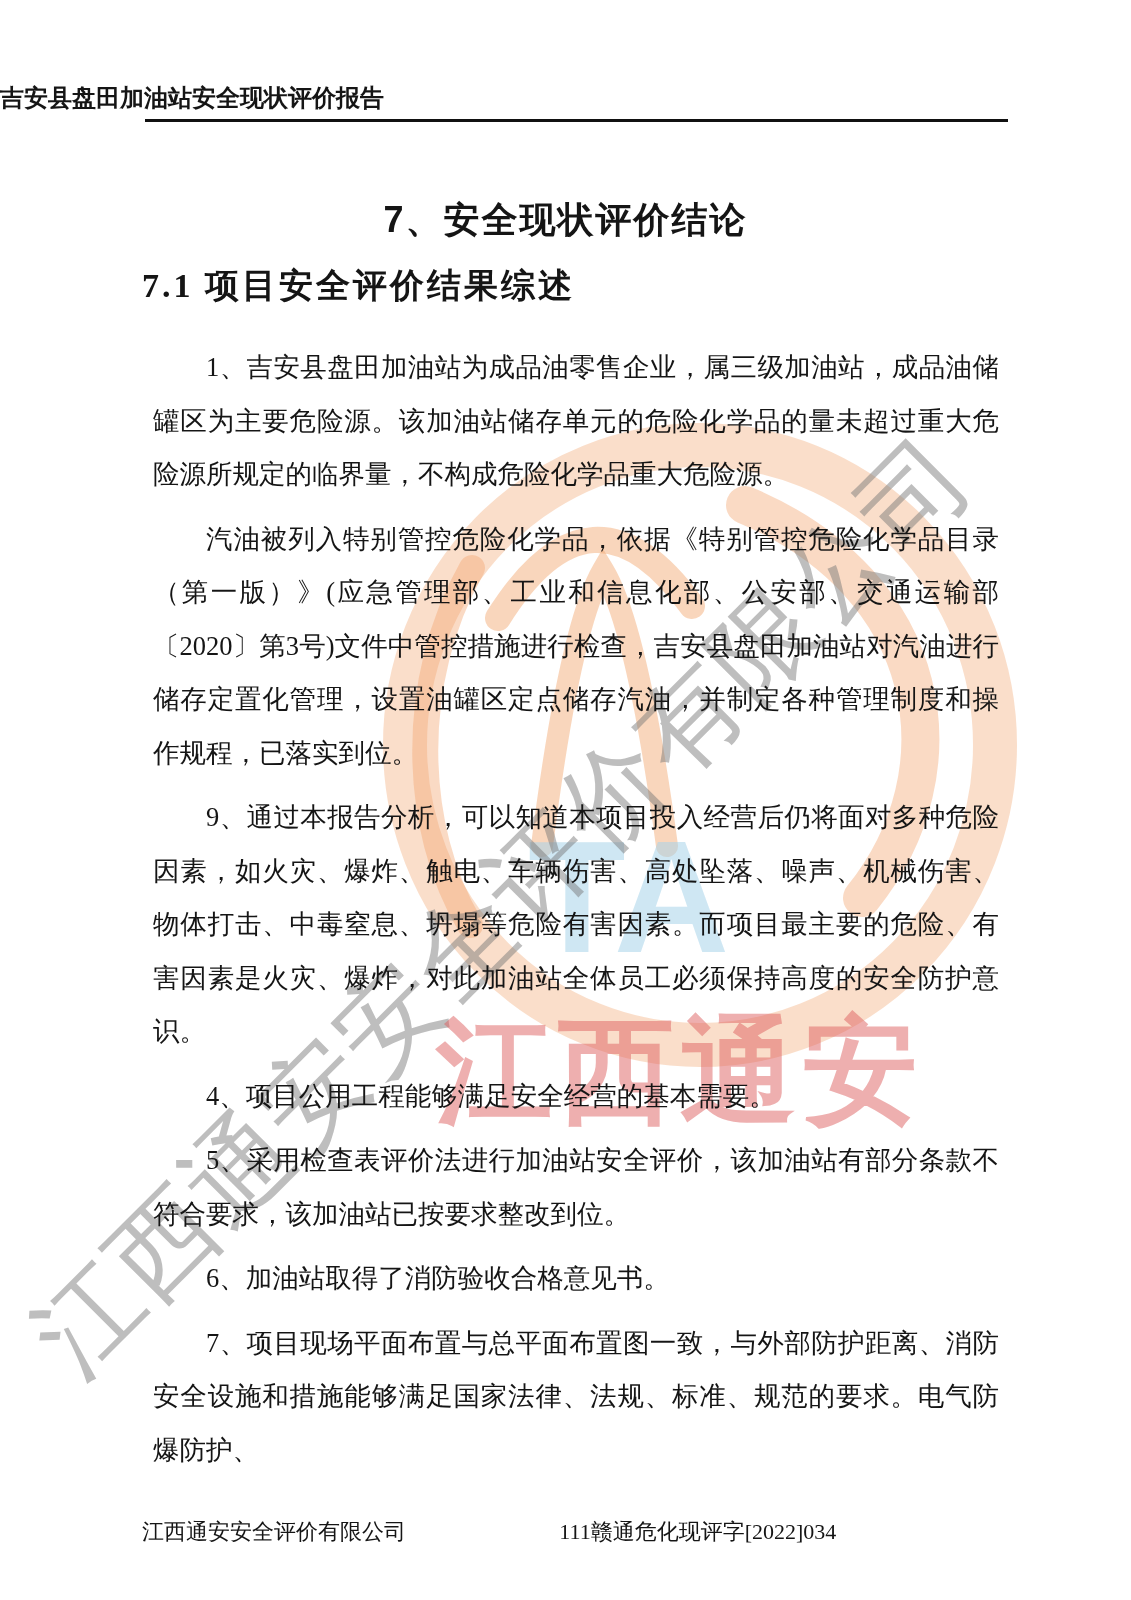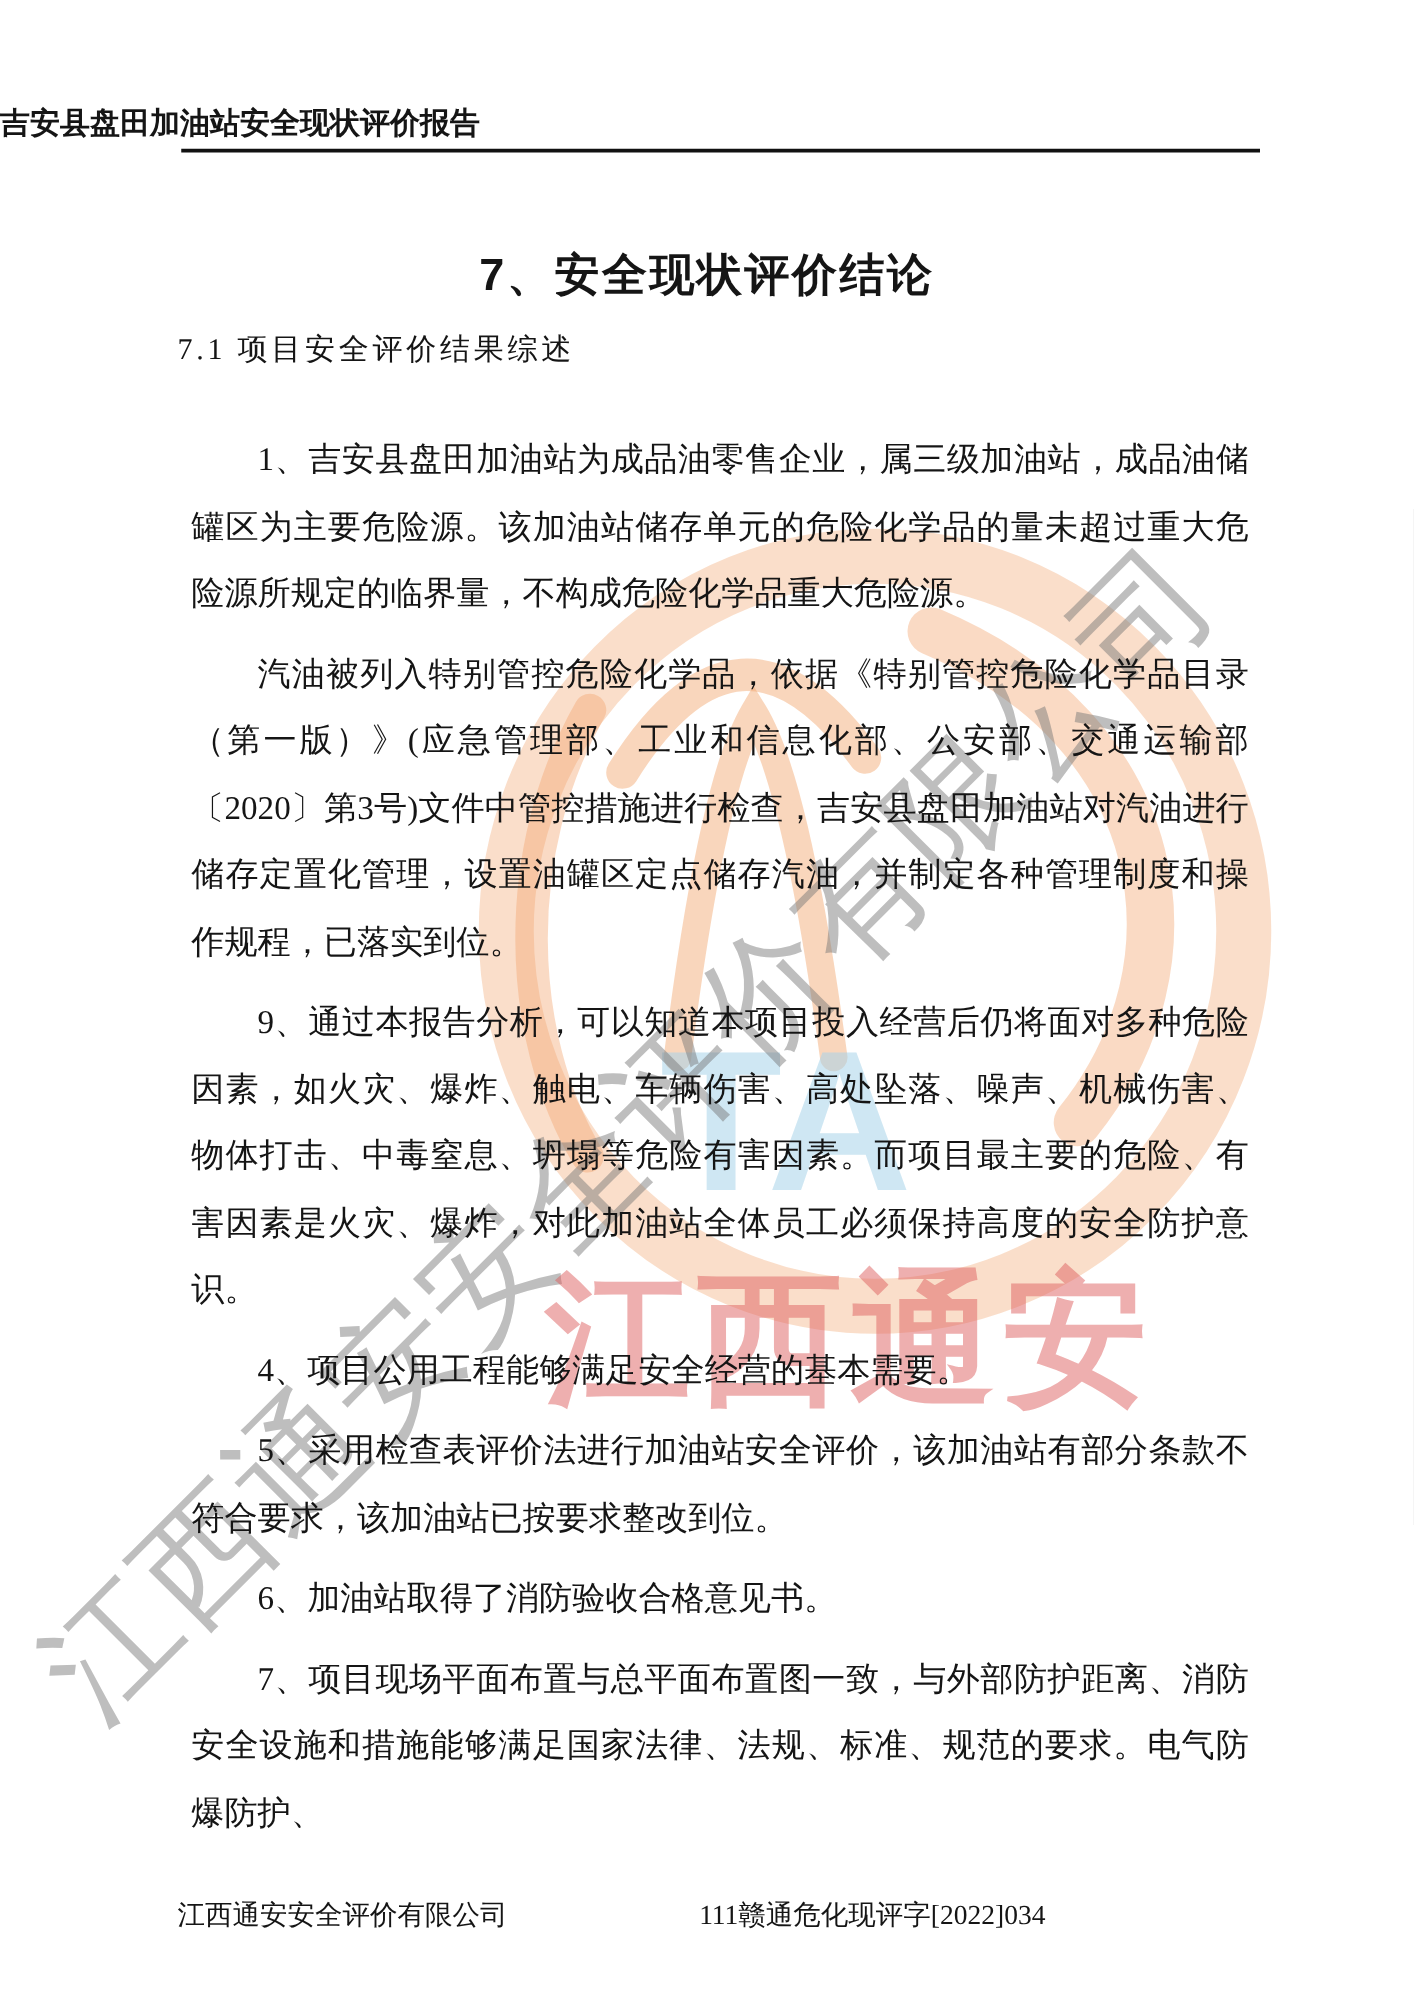--- a/index.html
+++ b/index.html
@@ -44,21 +44,21 @@
   }
   .chapter-title{
     position:absolute;top:160px;left:0;width:100%;
     text-align:center;font-size:36px;font-weight:bold;
     font-family:"Liberation Sans","DejaVu Sans",sans-serif;
     letter-spacing:2px;
     margin-top:36px;
   }
   .section-heading{
     position:absolute;top:263px;left:142px;
-    font-size:24px;font-weight:normal;letter-spacing:3px;
+    font-size:34px;font-weight:bold;letter-spacing:3px;
     font-family:"Liberation Serif","DejaVu Serif",serif;
   }
   .body-text{
     position:absolute;top:330px;left:142px;width:868px;
   }
   .body-text p{
     margin:11px;padding:0;
     font-size:26.5px;line-height:53.5px;
     text-align:justify;text-justify:inter-character;
     text-indent:2em;

